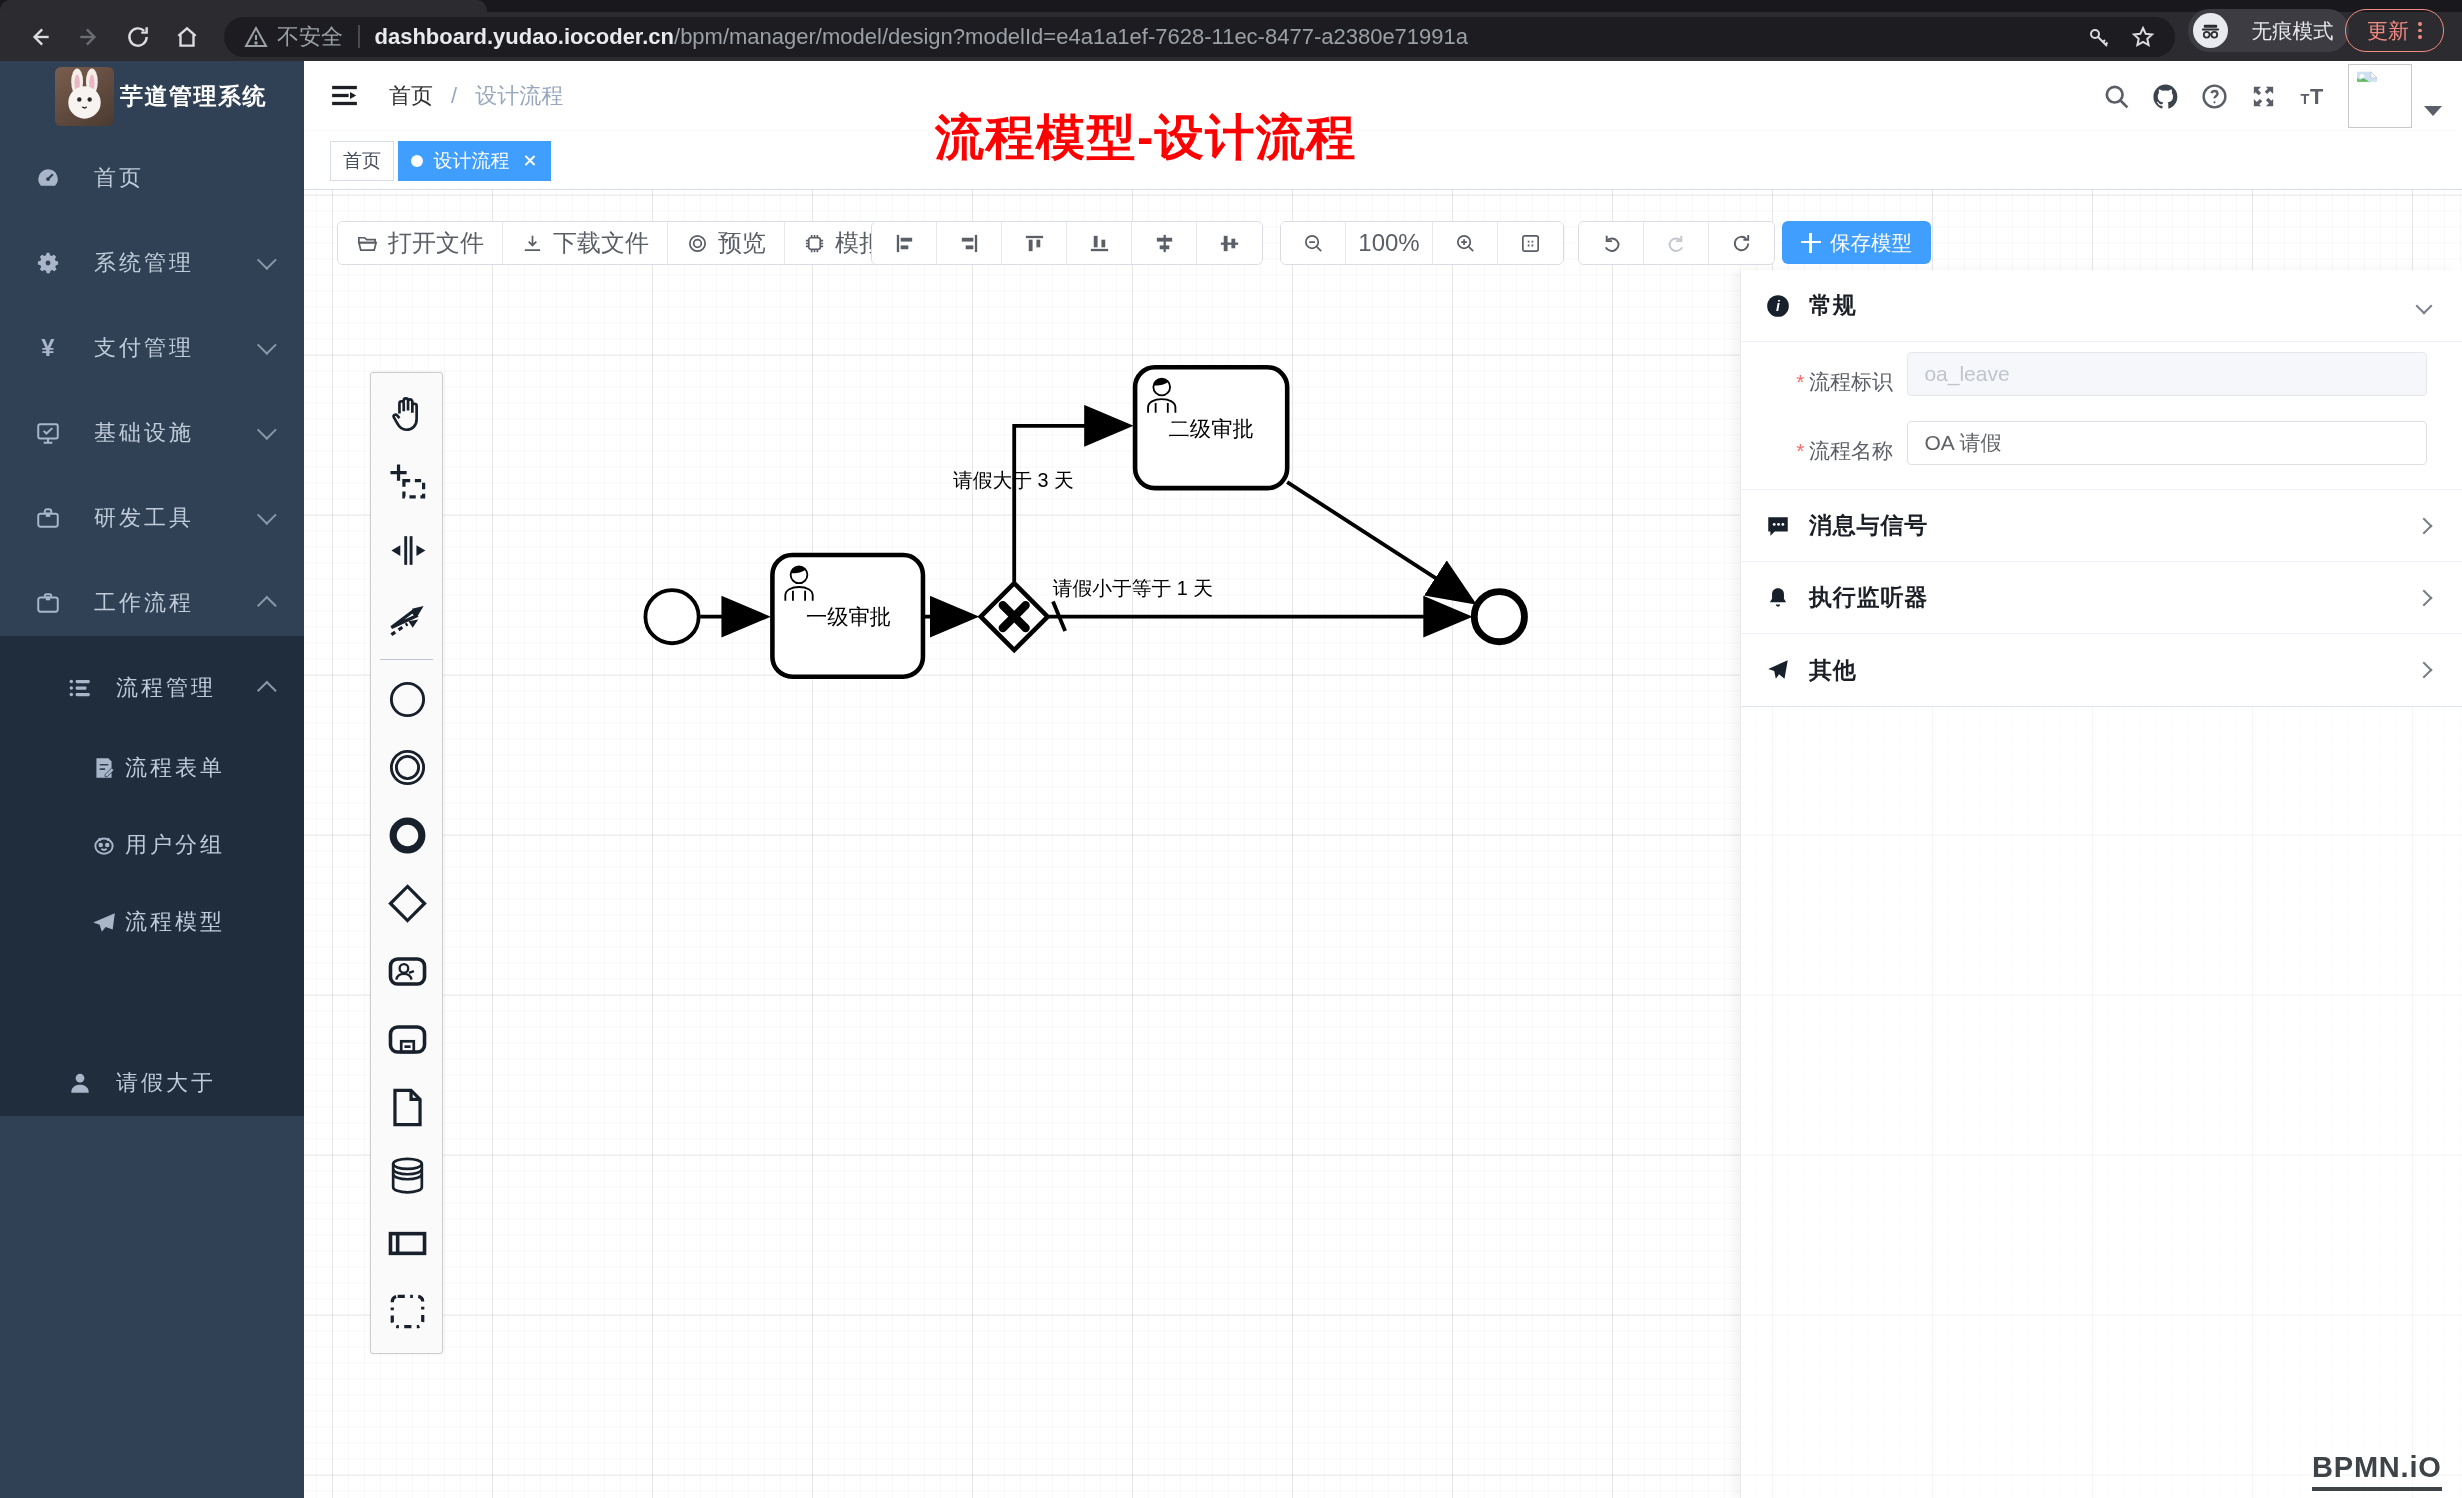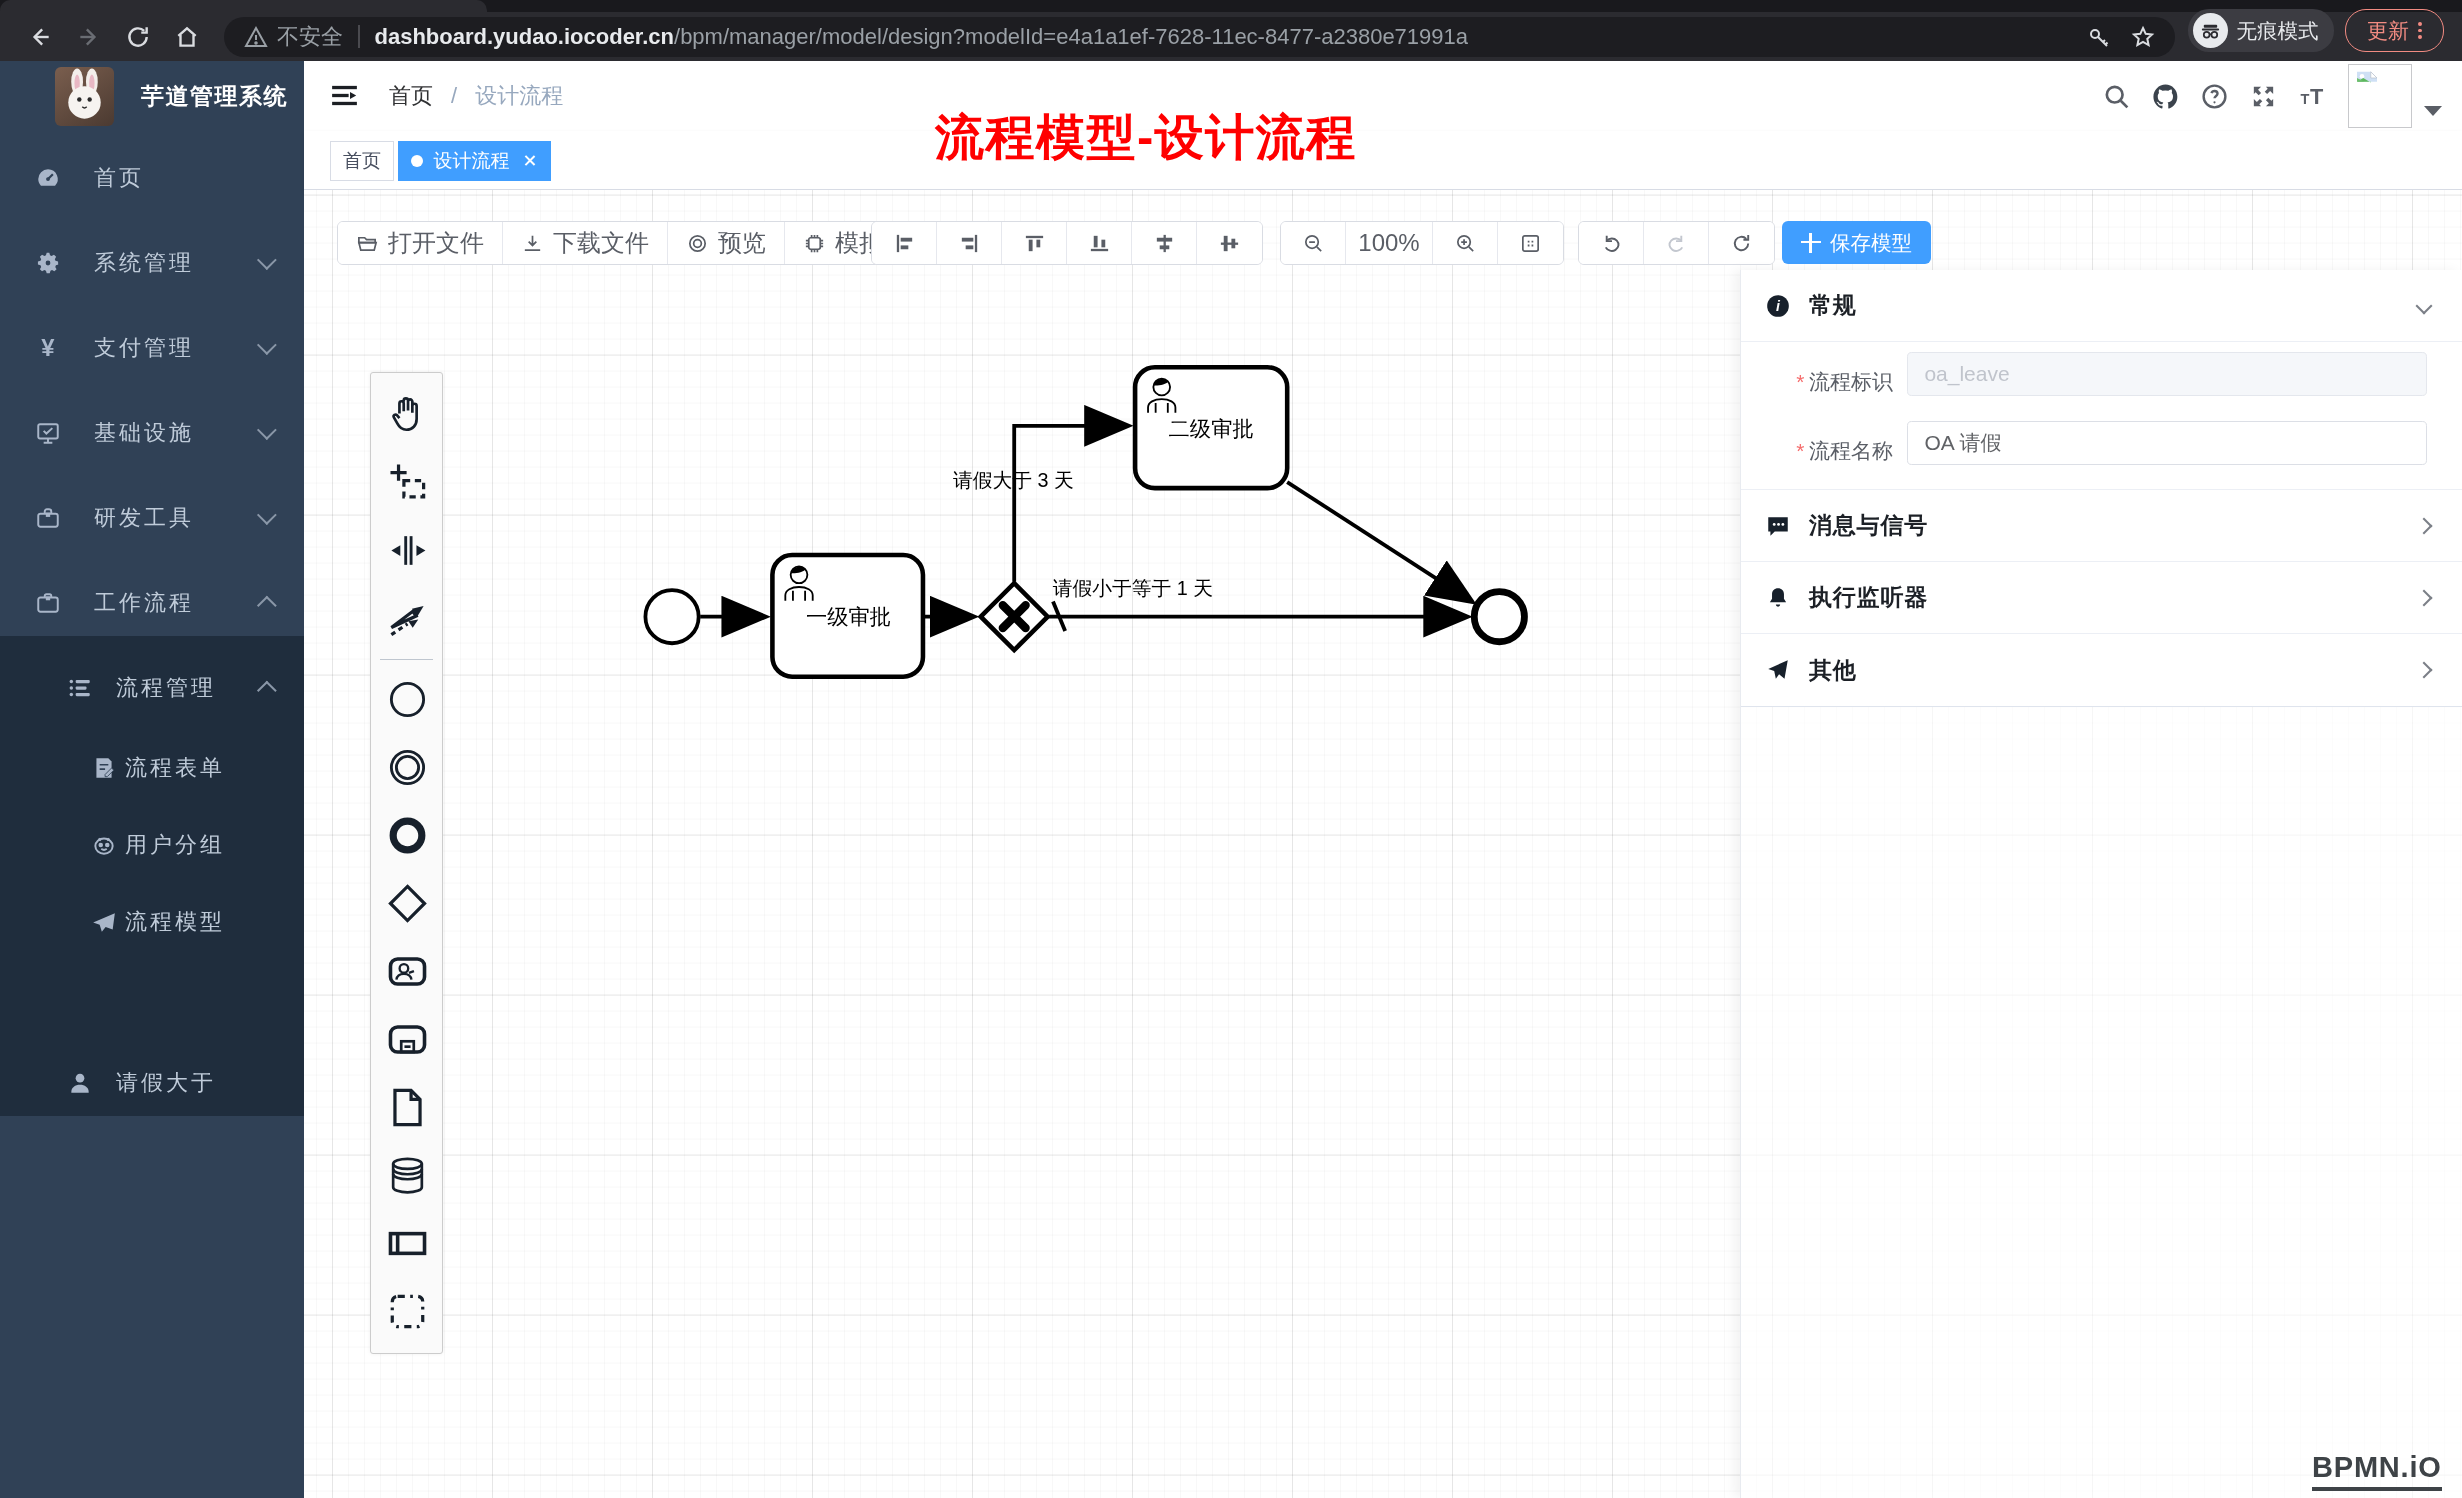--- a/index.html
+++ b/index.html
@@ -17,28 +17,28 @@
   .btab{position:absolute;left:0;top:0;width:487px;height:12px;background:#2b2b30;border-radius:10.6px 10.6px 0 0}
   .bnav{position:absolute;top:12px;height:49px;display:flex;align-items:center;color:#dadce0}
   .bico{width:49px;height:49px;display:flex;align-items:center;justify-content:center}
   .bico svg{width:26px;height:26px}
   .omnibox{position:absolute;left:224px;top:16.7px;width:1951px;height:40px;background:#1d1d21;border-radius:20px;display:flex;align-items:center;padding:0 20px;color:#9aa0a6;font-size:22px}
   .omnibox .sep{width:1.5px;height:23px;background:#4a4a4f;margin:0 15px}
   .urlhost{color:#e8eaed;font-weight:bold}
   .urlpath{color:#9aa0a6}
   .omni-right{margin-left:auto;display:flex;align-items:center;gap:20px}
   .omni-right svg{width:24px;height:24px}
-  .incog{position:absolute;left:2188px;top:9px;height:43px;border-radius:21px;background:#3c3c42;display:flex;align-items:center;gap:9px;padding:0 15px 0 4.6px;color:#e8eaed;font-size:20.5px}
+  .incog{position:absolute;left:2188px;top:9px;height:43px;border-radius:21px;background:#3c3c42;display:flex;align-items:center;gap:24px;padding:0 15px 0 4.6px;color:#e8eaed;font-size:20.5px}
   .incircle{width:35px;height:35px;border-radius:50%;background:#e8eaed;display:flex;align-items:center;justify-content:center}
   .update{position:absolute;left:2345px;top:9px;height:43px;width:99px;border-radius:21px;border:1.5px solid #f28b82;color:#f28b82;display:flex;align-items:center;justify-content:center;gap:9px;font-size:21px}
   .kebab i{display:block;width:3.8px;height:3.8px;border-radius:50%;background:#f28b82;margin:3px 0}
 
   
   .sidebar{position:absolute;left:0;top:61px;width:304px;height:1437px;background:var(--sidebar);color:var(--mtext)}
-  .logo{position:absolute;left:0;top:0;width:100%;height:70px;display:flex;align-items:center;gap:27px;padding-left:55px}
+  .logo{position:absolute;left:0;top:0;width:100%;height:70px;display:flex;align-items:center;gap:6px;padding-left:55px}
   .logoimg{width:59px;height:59px;border-radius:6px;background:linear-gradient(145deg,#7a5e4e,#4b3a31);position:relative;overflow:hidden}
   .logotitle{color:#fff;font-weight:bold;font-size:23px;letter-spacing:1.5px}
   .mi{position:absolute;left:0;width:100%;height:78px;display:flex;align-items:center;font-size:22px;cursor:pointer}
   .mi .ic{width:26px;height:26px;margin-left:35px;flex:0 0 auto;color:#a9b6c9}
   .mi .ic svg{width:26px;height:26px}
   .mi .lbl{margin-left:33px;letter-spacing:3px}
   .submenu-bg{position:absolute;left:0;top:575px;width:100%;height:480px;background:var(--submenu)}
   .mi.l2 .ic{margin-left:67px}
   .mi.l2 .lbl{margin-left:23px}
   .mi.l3 .ic{margin-left:91px}

